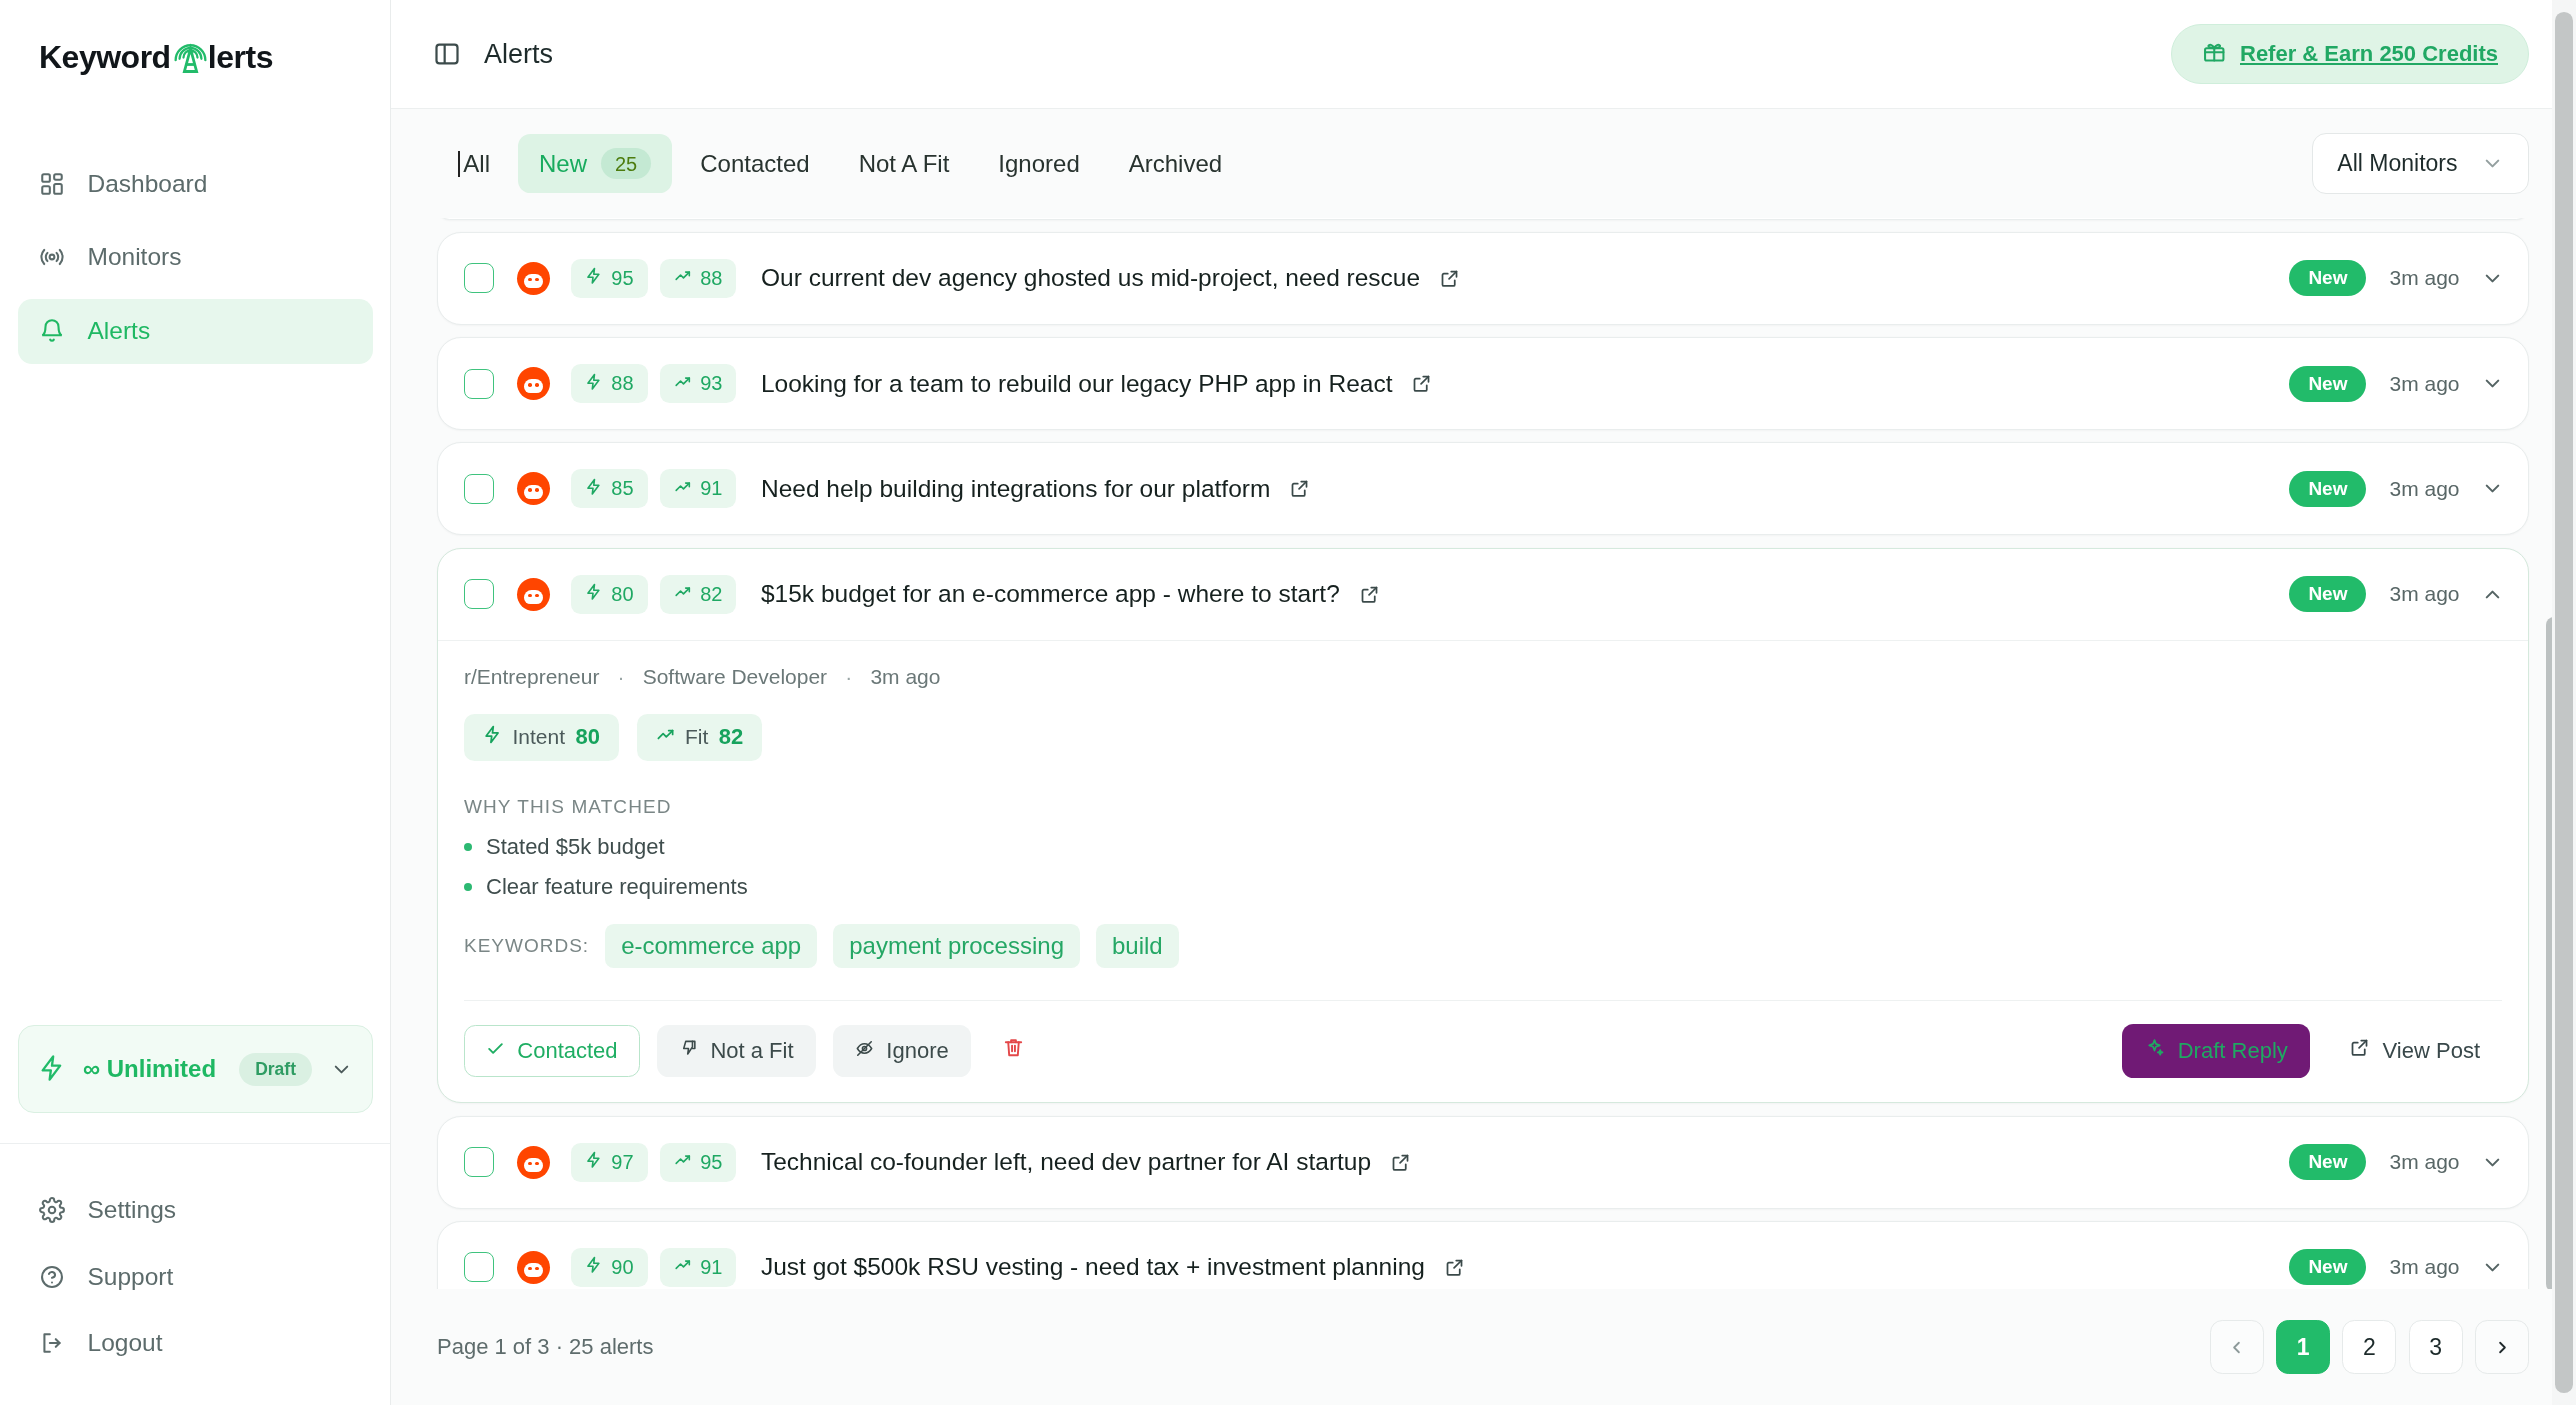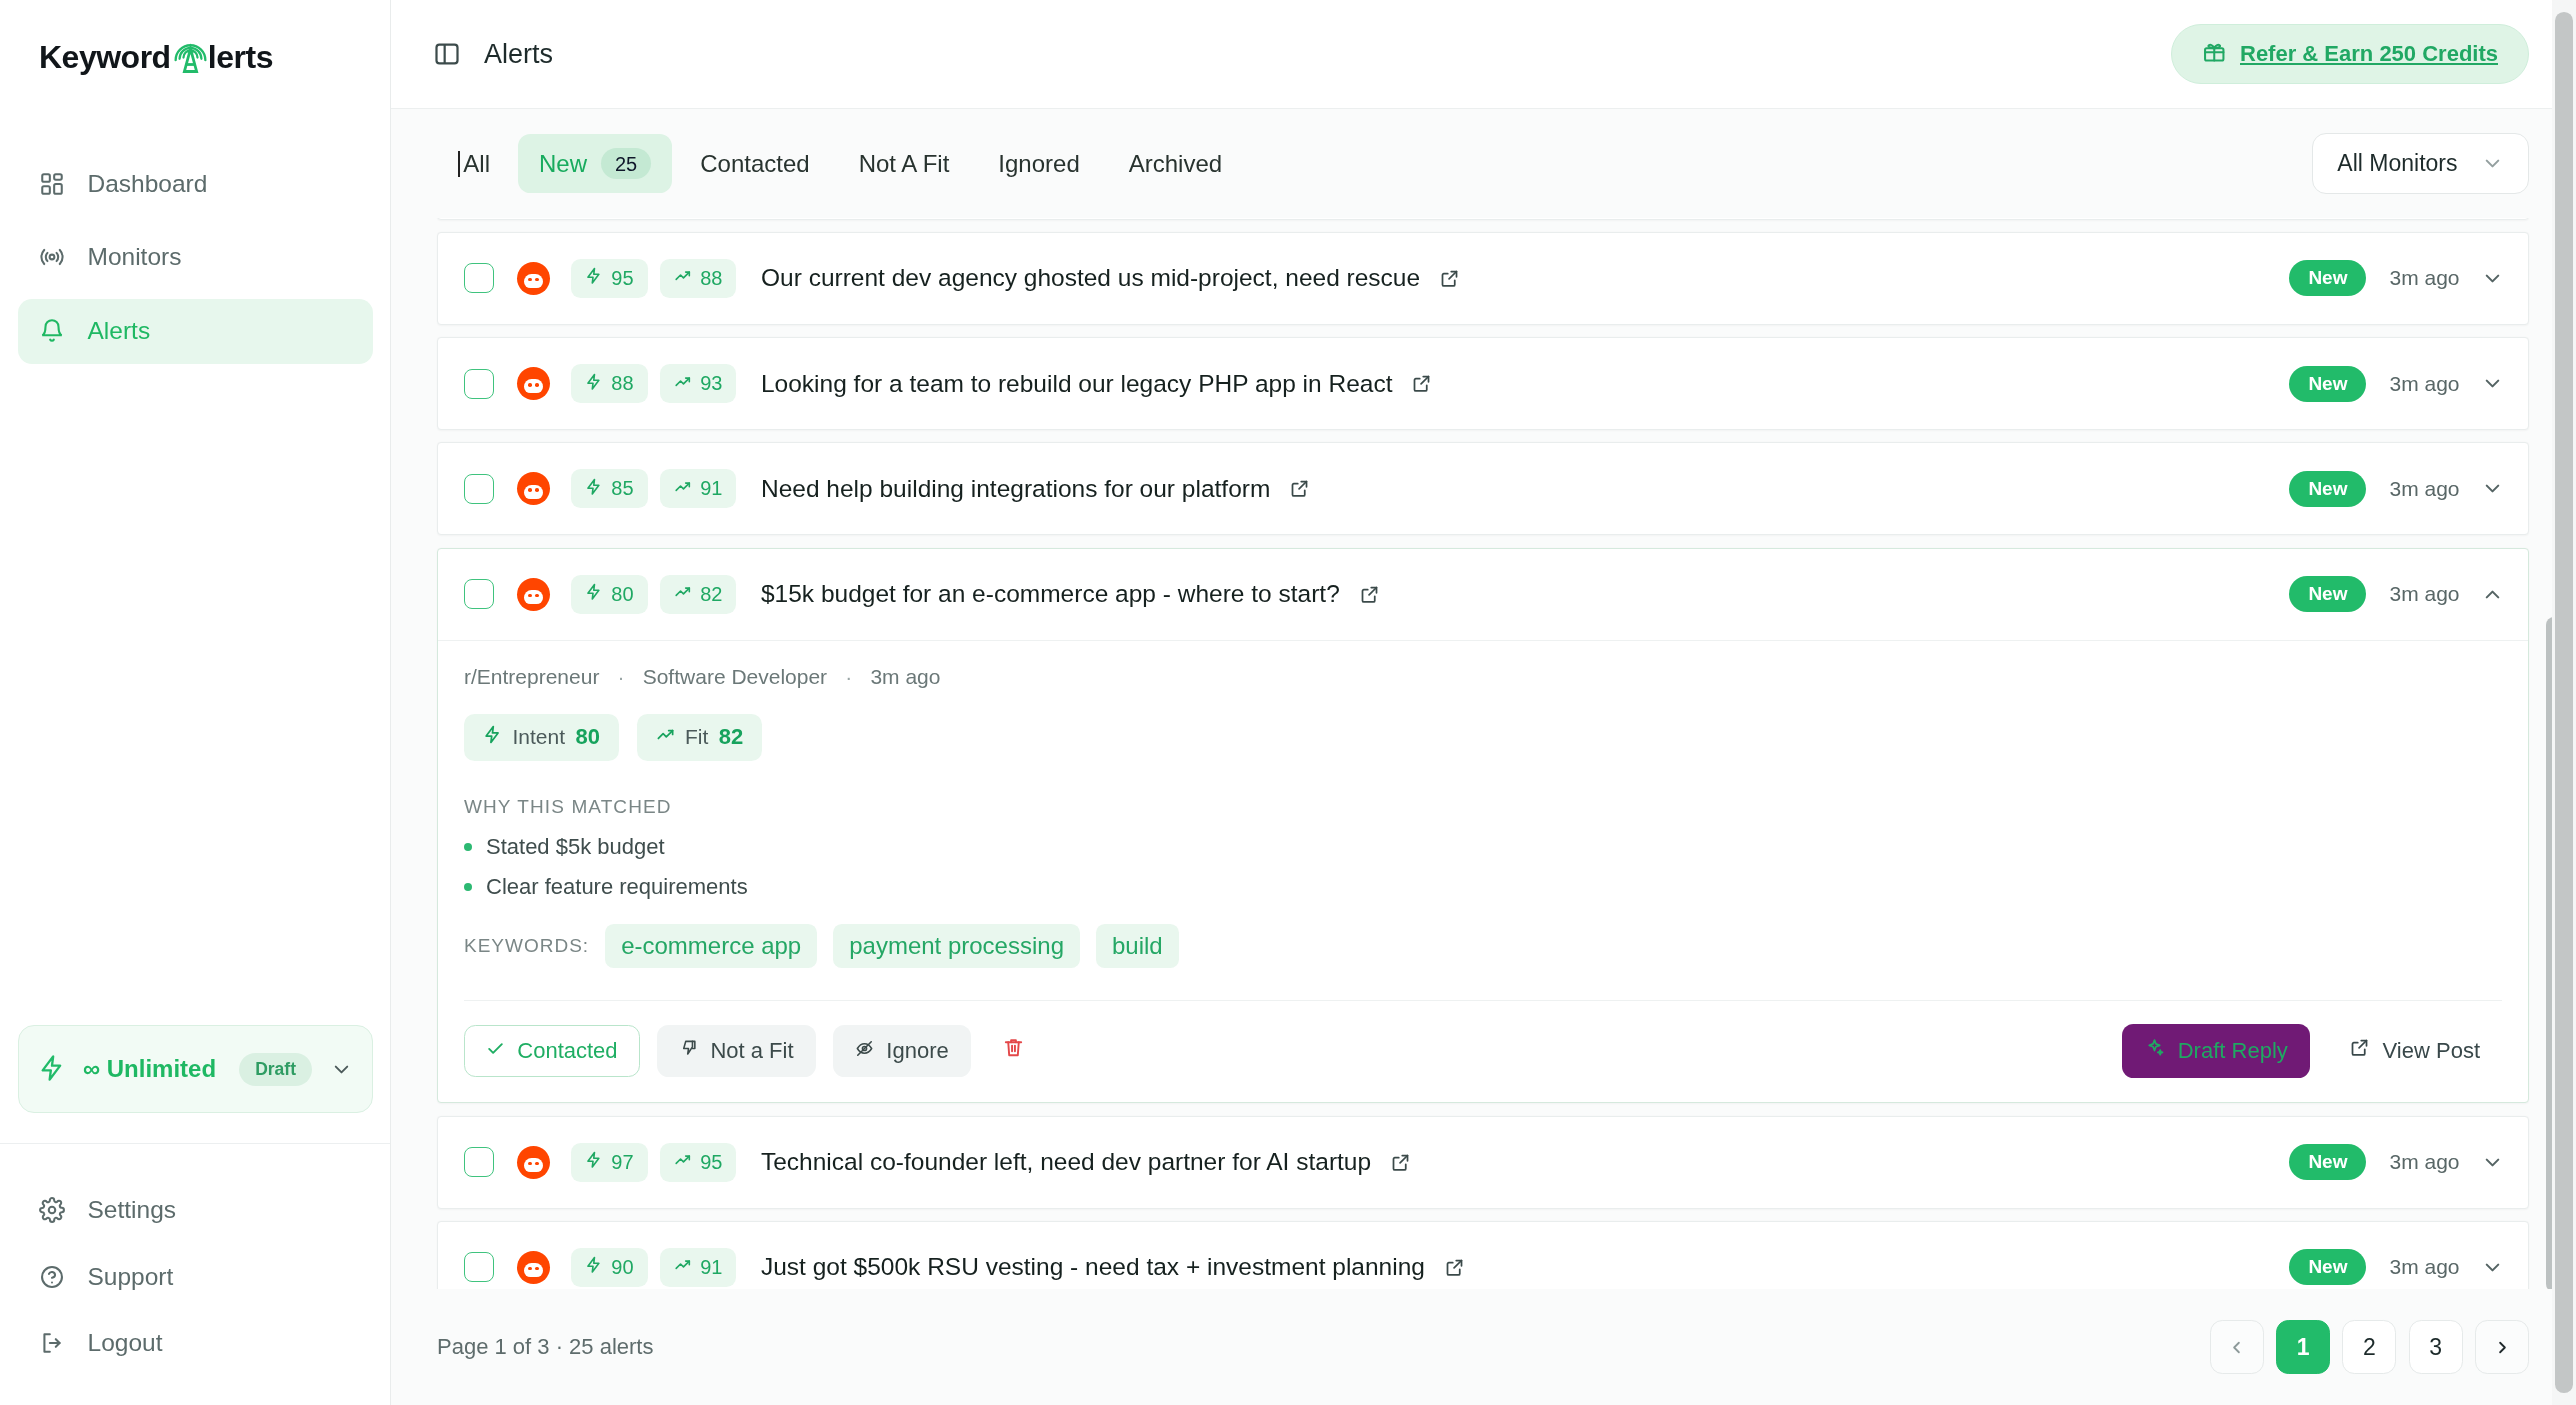--- a/index.html
+++ b/index.html
@@ -78,40 +78,40 @@
     height: 109px; display: flex; align-items: center; padding: 0 47px 0 46px; flex: 0 0 109px;
     background: #fafbfb;
   }
   .tabs { display: flex; align-items: center; gap: 7px; }
   .tab {
     display: inline-flex; align-items: center; gap: 14px;
     font-size: 24px; color: #28332f; padding: 14px 21px; border-radius: 12.3px; cursor: pointer;
   }
   .tab.active { background: #ddf3e5; color: #18ab5e; }
   .tab .count {
-    background: #c4e9d3; color: #0f172a; font-size: 20px; font-weight: 500;
+    background: #c4e9d3; color: #4d7c0f; font-size: 20px; font-weight: 500;
     border-radius: 875px; padding: 5.3px 14px; line-height: 1;
   }
   .tab.caret::before {
     content: ""; display: inline-block; width: 1.8px; height: 26px; background: #222; margin-right: -10.5px;
   }
   .tabs-spacer { flex: 1 1 auto; }
   .monitors-select {
     display: inline-flex; align-items: center; gap: 23px;
     border: 1.8px solid #e4e8e8; background: #ffffff; border-radius: 14px;
     padding: 16px 24.5px; font-size: 23px; color: #1e2b2b; cursor: pointer;
   }
   .monitors-select .chev { color: #94a0a0; display: flex; }
 
   
   .listwrap { flex: 1 1 auto; position: relative; overflow: hidden; padding: 0 47px 0 46px; }
   .list { display: flex; flex-direction: column; gap: 12.3px; margin-top: -23px; }
 
   .alert-card {
-    background: #ffffff; border: 1.8px solid #e9eded; border-radius: 4px;
+    background: #ffffff; border: 1.8px solid #e9eded; border-radius: 24px;
     box-shadow: 0 0.9px 1.8px rgba(20,40,40,.035);
   }
   .alert-card.clipped { height: 24.5px; overflow: hidden; }
   .alert-card.expanded { border-color: #d5e9dd; }
 
   .alert-row { display: flex; align-items: center; gap: 0; height: 91px; padding: 0 24.5px 0 26px; cursor: pointer; }
   .chk {
     width: 30px; height: 30px; border: 1.8px solid #3fc37e; border-radius: 8px;
     flex: 0 0 30px; background: #fff; cursor: pointer; margin-right: 23px;
   }

